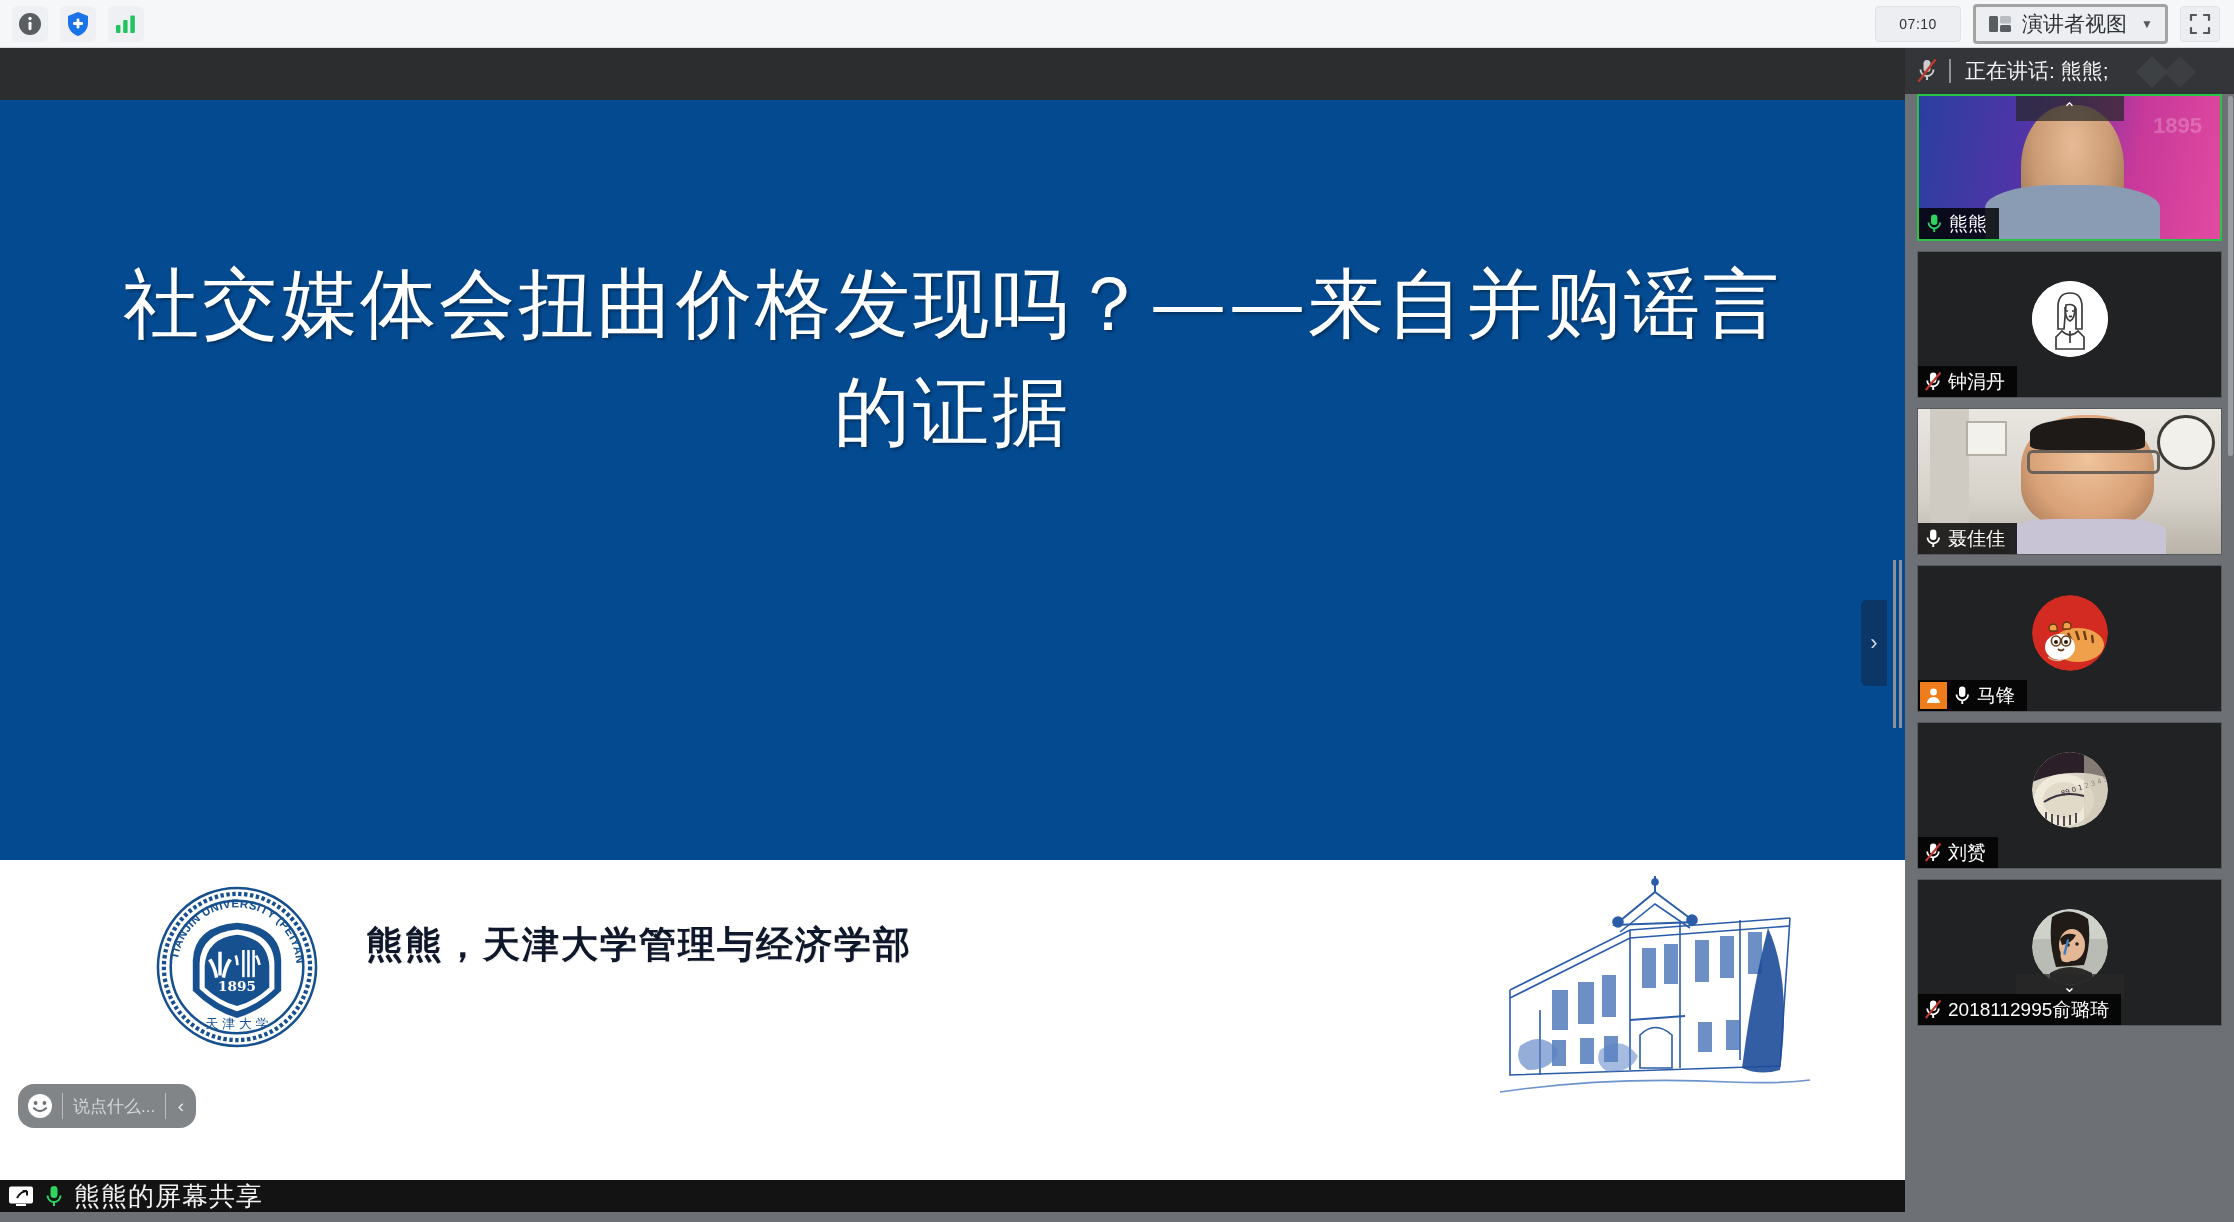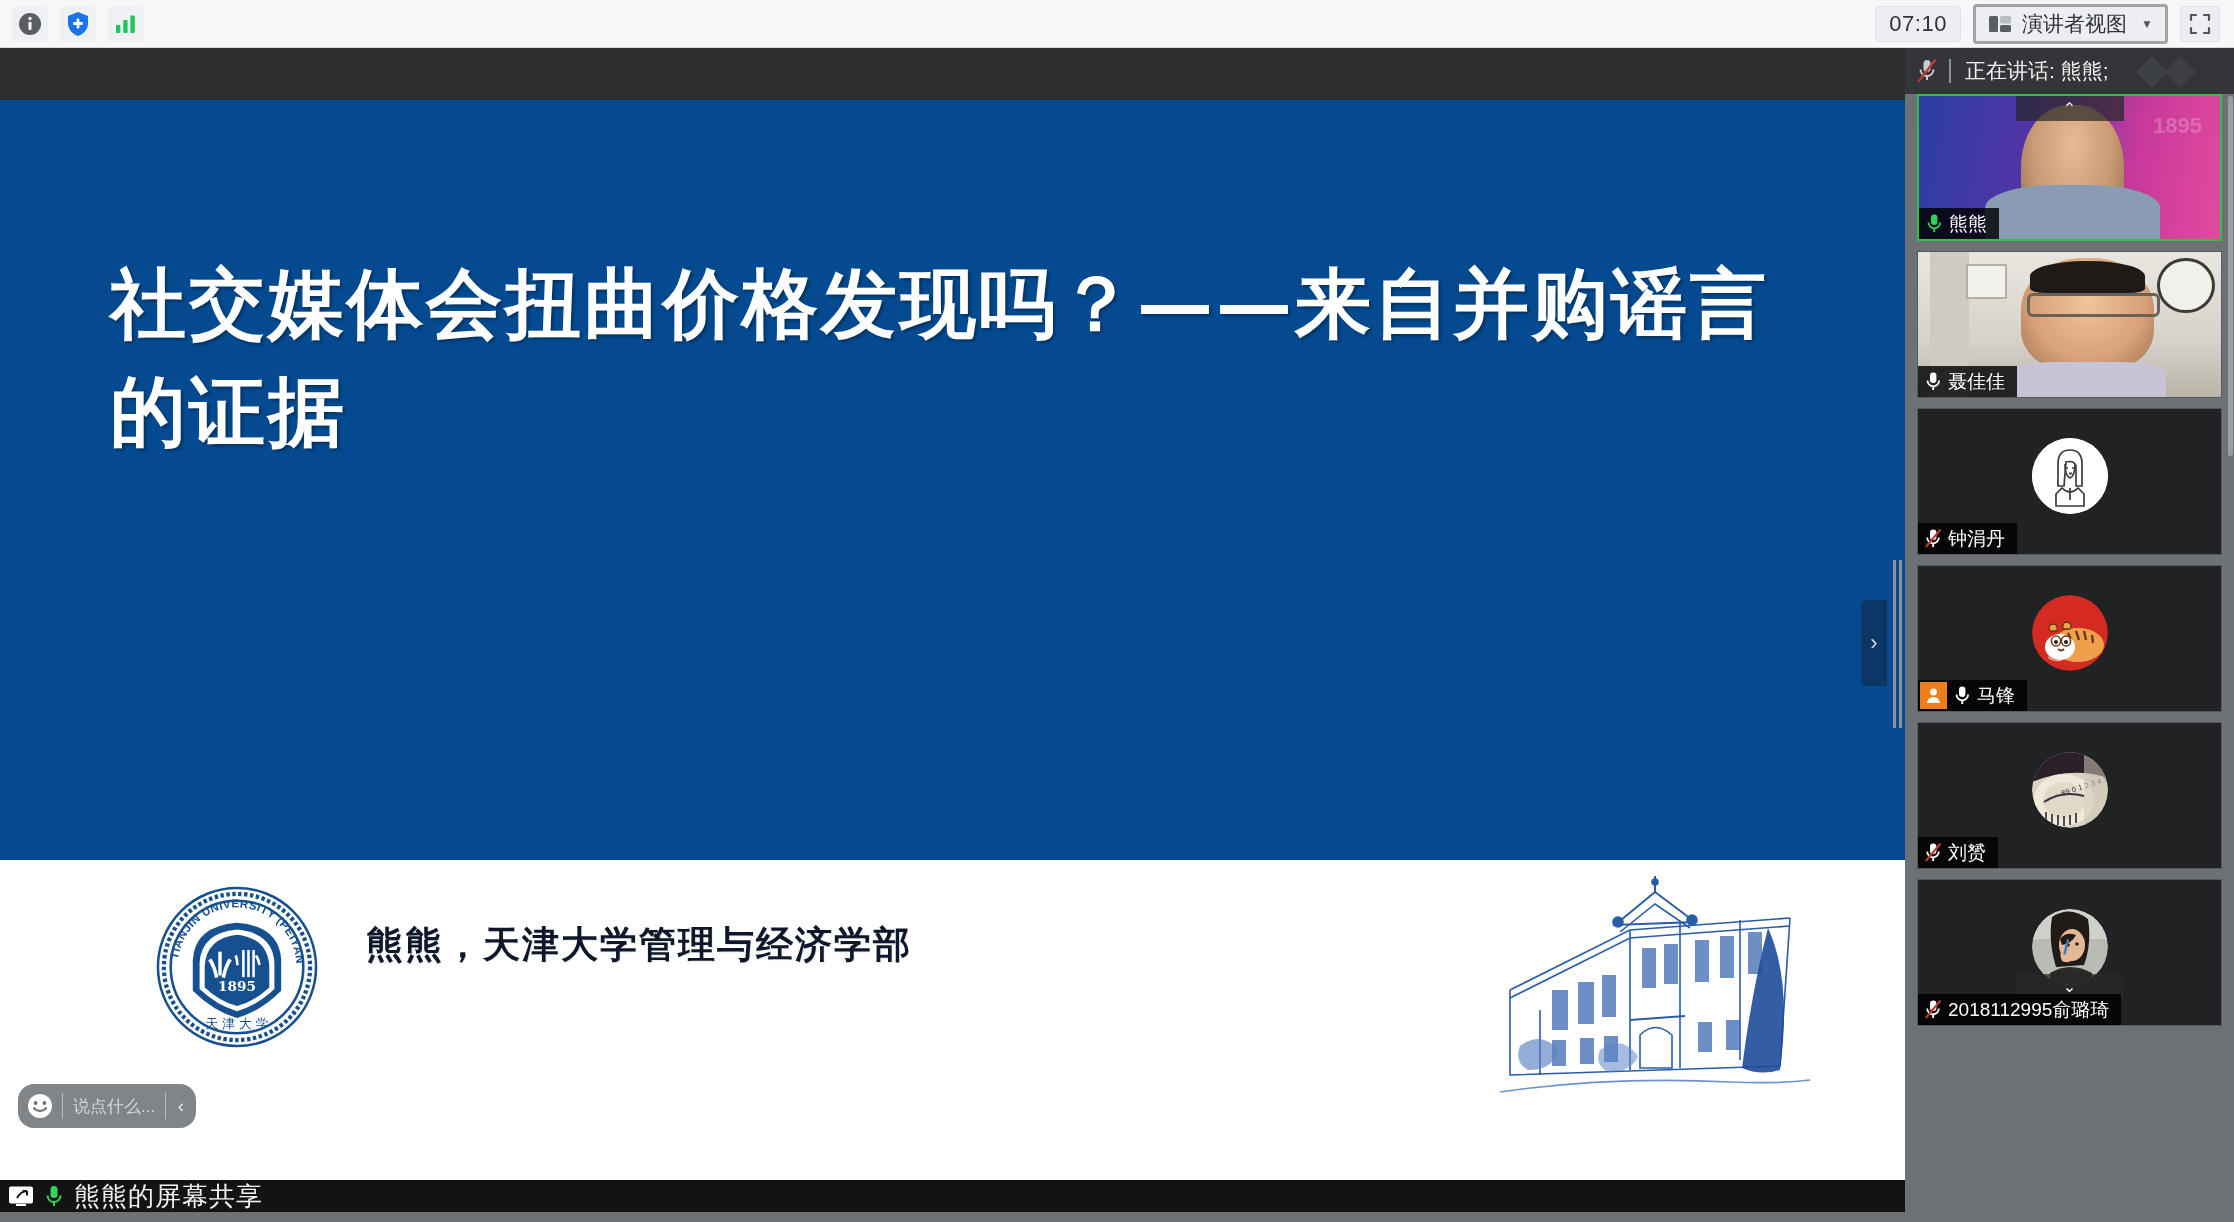--- a/index.html
+++ b/index.html
@@ -17,41 +17,41 @@
   }
   .tb-left{display:flex;align-items:center;gap:12px;padding-left:12px;}
   .tb-btn{
     width:36px;height:36px;border-radius:6px;background:#eef0f3;
     display:flex;align-items:center;justify-content:center;
   }
   .tb-right{margin-left:auto;display:flex;align-items:center;gap:12px;padding-right:14px;}
   .timer{
     min-width:84px;height:34px;background:#eceef1;border:1px solid #dfe2e6;border-radius:4px;
     display:flex;align-items:center;justify-content:center;
-    font-size:22px;color:#2f3337;letter-spacing:.5px;
+    font-size:14px;color:#2f3337;letter-spacing:.5px;
   }
   .viewsel{
     height:34px;background:#eceef1;border:3px solid #a3a3a3;border-radius:4px;
     display:flex;align-items:center;gap:10px;padding:0 12px;
     font-size:21px;color:#2f3337;
   }
   .viewsel .caret{font-size:12px;color:#55595e;margin-left:4px;}
   .fs-btn{
     width:38px;height:34px;background:#eceef1;border:1px solid #dfe2e6;border-radius:4px;
     display:flex;align-items:center;justify-content:center;
   }
 
   
   .share-area{position:absolute;left:0;top:48px;width:1905px;height:1132px;background:#2b2d2e;overflow:hidden;}
   .slide{position:absolute;left:0;top:52px;width:1905px;height:1080px;background:#fff;overflow:hidden;}
   .slide-top{position:absolute;left:0;top:0;width:100%;height:760px;background:#034a90;}
   .slide-title{
     position:absolute;left:110px;right:110px;top:150px;
-    color:#ffffff;line-height:1.42;
-    font-family:"DejaVu Serif","Liberation Serif",serif;font-weight:bold;
+    color:#ffffff;text-align:center;line-height:1.42;
+    font-family:"DejaVu Serif","Liberation Serif",serif;font-weight:normal;
     font-size:76px;letter-spacing:3px;
     text-shadow:2px 2px 3px rgba(0,0,0,.35);
   }
   .slide-bottom{position:absolute;left:0;top:760px;width:100%;height:320px;background:#fff;}
 
   .seal{position:absolute;left:152px;top:22px;width:170px;height:170px;}
   .author-block{position:absolute;left:366px;top:60px;}
   .author-line{
     font-family:"DejaVu Serif","Liberation Serif",serif;font-weight:bold;
     font-size:37px;color:#0f172a;letter-spacing:2px;margin-bottom:22px;
@@ -327,42 +327,20 @@
                 <rect x="5" y="1.5" width="6.4" height="10.5" rx="3.2" fill="#2fd45e"></rect>
                 <path d="M2.5 9.6 A5.8 5.8 0 0 0 14.1 9.6" stroke="#2fd45e" stroke-width="1.8" fill="none"></path>
                 <rect x="7.3" y="15" width="1.9" height="4" fill="#2fd45e"></rect>
               </svg>
           </div>
           <div class="nm">熊熊</div>
         </div>
       </div>
 
       <div class="tile">
-        <div class="vid" style="background:linear-gradient(180deg,#e9e6e0 0%,#d7d3cb 60%,#b9b3a8 100%);">
-          <div style="position:absolute;left:4%;top:0;width:13%;height:100%;background:#cfcbc2;"></div>
-          <div style="position:absolute;left:16%;top:8%;width:12%;height:22%;background:#f3f1ec;border:2px solid #b5b0a6;"></div>
-          <div style="position:absolute;right:2%;top:4%;width:17%;height:34%;border-radius:50%;background:#f2f0ea;border:3px solid #3c3a36;"></div>
-          <div style="position:absolute;left:34%;top:4%;width:44%;height:78%;background:radial-gradient(ellipse at 50% 38%,#f0c49c 0%,#d9a177 60%,#9c7150 100%);border-radius:46% 46% 36% 36%;"></div>
-          <div style="position:absolute;left:37%;top:6%;width:38%;height:22%;background:#1e1a17;border-radius:48% 48% 14% 14%;"></div>
-          <div style="position:absolute;left:36%;top:28%;width:42%;height:13%;border:3px solid #6a6258;border-radius:6px;"></div>
-          <div style="position:absolute;left:30%;top:76%;width:52%;height:26%;background:#c9c3d6;border-radius:30% 30% 0 0;"></div>
-        </div>
-        <div class="nametag">
-          <div class="mic">
-            <svg width="17" height="21" viewBox="0 0 17 21">
-                <rect x="5" y="1.5" width="6.4" height="10.5" rx="3.2" fill="#ffffff"></rect>
-                <path d="M2.5 9.6 A5.8 5.8 0 0 0 14.1 9.6" stroke="#ffffff" stroke-width="1.8" fill="none"></path>
-                <rect x="7.3" y="15" width="1.9" height="4" fill="#ffffff"></rect>
-              </svg>
-          </div>
-          <div class="nm">聂佳佳</div>
-        </div>
-      </div>
-
-      <div class="tile">
         <div class="avatar" style="background:#fff;">
           <svg width="76" height="76" viewBox="0 0 76 76">
             <circle cx="38" cy="38" r="38" fill="#fff"></circle>
             <g stroke="#3b3b3b" stroke-width="1.7" fill="none">
               <path d="M26 26 Q26 12 38 12 Q50 12 50 26 L50 48 L44 48 L44 28 Q42 22 34 24 L32 48 L26 48 Z"></path>
               <path d="M33 26 Q33 38 38 40 Q43 38 43 26"></path>
               <path d="M34 30 l2 0 M40 30 l2 0"></path>
               <path d="M37 35 q1.6 1.2 3 0"></path>
               <path d="M30 50 Q38 58 46 50 L52 56 L52 68 L24 68 L24 56 Z"></path>
               <path d="M38 50 L38 62"></path>
@@ -372,20 +350,42 @@
         <div class="nametag">
           <div class="mic">
             <svg width="19" height="21" viewBox="0 0 19 21">
                 <rect x="6" y="1.5" width="6.4" height="10.5" rx="3.2" fill="#ffffff"></rect>
                 <path d="M3.2 9.6 A5.8 5.8 0 0 0 14.8 9.6" stroke="#ffffff" stroke-width="1.8" fill="none"></path>
                 <rect x="8.2" y="15" width="1.9" height="4" fill="#ffffff"></rect>
                 <line x1="1.8" y1="19" x2="16.5" y2="1.5" stroke="#c0392b" stroke-width="2"></line>
               </svg>
           </div>
           <div class="nm">钟涓丹</div>
+        </div>
+      </div>
+
+      <div class="tile">
+        <div class="vid" style="background:linear-gradient(180deg,#e9e6e0 0%,#d7d3cb 60%,#b9b3a8 100%);">
+          <div style="position:absolute;left:4%;top:0;width:13%;height:100%;background:#cfcbc2;"></div>
+          <div style="position:absolute;left:16%;top:8%;width:12%;height:22%;background:#f3f1ec;border:2px solid #b5b0a6;"></div>
+          <div style="position:absolute;right:2%;top:4%;width:17%;height:34%;border-radius:50%;background:#f2f0ea;border:3px solid #3c3a36;"></div>
+          <div style="position:absolute;left:34%;top:4%;width:44%;height:78%;background:radial-gradient(ellipse at 50% 38%,#f0c49c 0%,#d9a177 60%,#9c7150 100%);border-radius:46% 46% 36% 36%;"></div>
+          <div style="position:absolute;left:37%;top:6%;width:38%;height:22%;background:#1e1a17;border-radius:48% 48% 14% 14%;"></div>
+          <div style="position:absolute;left:36%;top:28%;width:42%;height:13%;border:3px solid #6a6258;border-radius:6px;"></div>
+          <div style="position:absolute;left:30%;top:76%;width:52%;height:26%;background:#c9c3d6;border-radius:30% 30% 0 0;"></div>
+        </div>
+        <div class="nametag">
+          <div class="mic">
+            <svg width="17" height="21" viewBox="0 0 17 21">
+                <rect x="5" y="1.5" width="6.4" height="10.5" rx="3.2" fill="#ffffff"></rect>
+                <path d="M2.5 9.6 A5.8 5.8 0 0 0 14.1 9.6" stroke="#ffffff" stroke-width="1.8" fill="none"></path>
+                <rect x="7.3" y="15" width="1.9" height="4" fill="#ffffff"></rect>
+              </svg>
+          </div>
+          <div class="nm">聂佳佳</div>
         </div>
       </div>
 
       <div class="tile">
         <div class="avatar">
           <svg width="76" height="76" viewBox="0 0 76 76">
             <circle cx="38" cy="38" r="38" fill="#d32a22"></circle>
             <ellipse cx="46" cy="50" rx="26" ry="17" fill="#f0a04a"></ellipse>
             <g stroke="#6b3a12" stroke-width="2.4" fill="none">
               <path d="M36 38 L40 46 M44 36 L47 45 M52 36 L54 45 M60 40 L61 48"></path>

